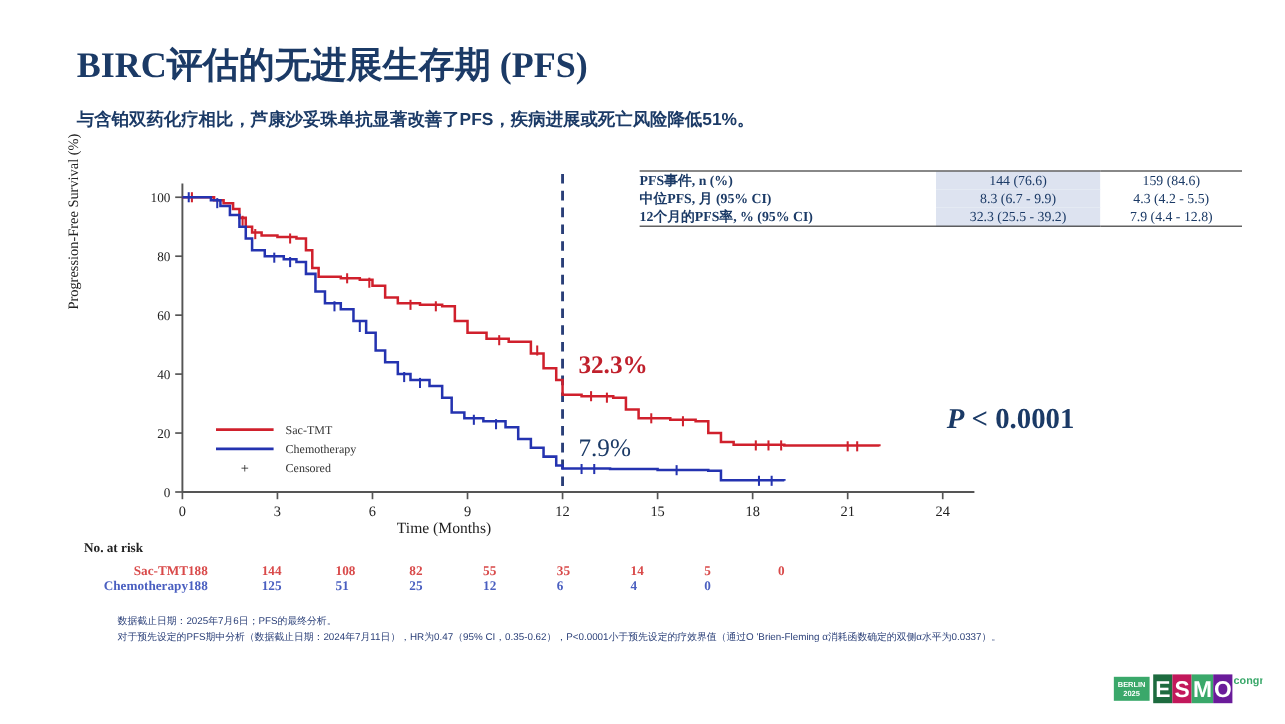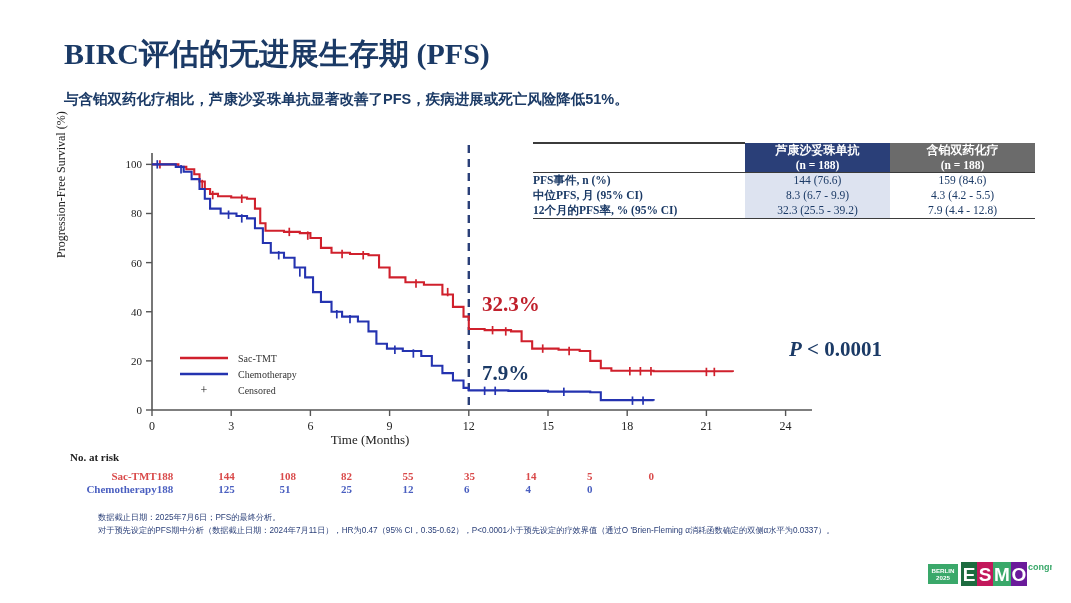--- a/index.html
+++ b/index.html
@@ -55,21 +55,21 @@
 
   
   #hr-stat{
     position:absolute;left:698px;top:300px;
     font-family:"Liberation Serif", serif;font-weight:bold;
     font-size:21px;color:#1b3a66;white-space:nowrap;
   }
   #p-stat{
     position:absolute;left:789px;top:337px;
     font-family:"Liberation Serif", serif;font-weight:bold;font-style:italic;
-    font-size:21px;color:#1b3a66;white-space:nowrap;
+    font-size:24px;color:#1b3a66;white-space:nowrap;
   }
   #p-stat .np{font-style:normal;}
 
   
   #chart-area{position:absolute;left:60px;top:140px;width:760px;height:300px;}
   #ylabel{
     position:absolute;left:-6px;top:118px;
     transform:rotate(-90deg);transform-origin:left top;
     font-family:"Liberation Serif", serif;font-size:12px;color:#222;
     white-space:nowrap;
@@ -81,21 +81,21 @@
   #xlabel{left:-70px;}
 
   
   #pct-sac{
     position:absolute;left:482px;top:292px;
     font-family:"Liberation Serif", serif;font-weight:bold;font-size:21px;
     color:#c0202c;white-space:nowrap;
   }
   #pct-chemo{
     position:absolute;left:482px;top:361px;
-    font-family:"Liberation Serif", serif;font-weight:bold;font-size:21px;
+    font-family:"Liberation Serif", serif;font-weight:normal;font-size:21px;
     color:#1b3a66;white-space:nowrap;
   }
 
   
   #risk-title{
     position:absolute;left:70px;top:451px;
     font-family:"Liberation Serif", serif;font-size:11px;color:#222;font-weight:bold;
   }
   #risk-table{
     position:absolute;left:70px;top:470px;width:640px;
@@ -122,31 +122,20 @@
 </head>
 <body>
 
 <div class="slide">
 
   <div id="page-title">BIRC评估的无进展生存期 (PFS)</div>
   <div id="page-subtitle">与含铂双药化疗相比，芦康沙妥珠单抗显著改善了PFS，疾病进展或死亡风险降低51%。</div>
 
   <table id="results-table">
     <tbody>
-        <tr>
-      <td class="rt-corner"></td>
-      <td class="rt-h a">
-        <span>芦康沙妥珠单抗</span>
-        <span class="n">(n = 188)</span>
-      </td>
-      <td class="rt-h b">
-        <span>含铂双药化疗</span>
-        <span class="n">(n = 188)</span>
-      </td>
-    </tr>
     <tr>
       <td class="rt-label">PFS事件, n (%)</td>
       <td class="rt-val a first">144 (76.6)</td>
       <td class="rt-val b first">159 (84.6)</td>
     </tr>
     <tr>
       <td class="rt-label row2">中位PFS, 月 (95% CI)</td>
       <td class="rt-val a">8.3 (6.7 - 9.9)</td>
       <td class="rt-val b">4.3 (4.2 - 5.5)</td>
     </tr>

